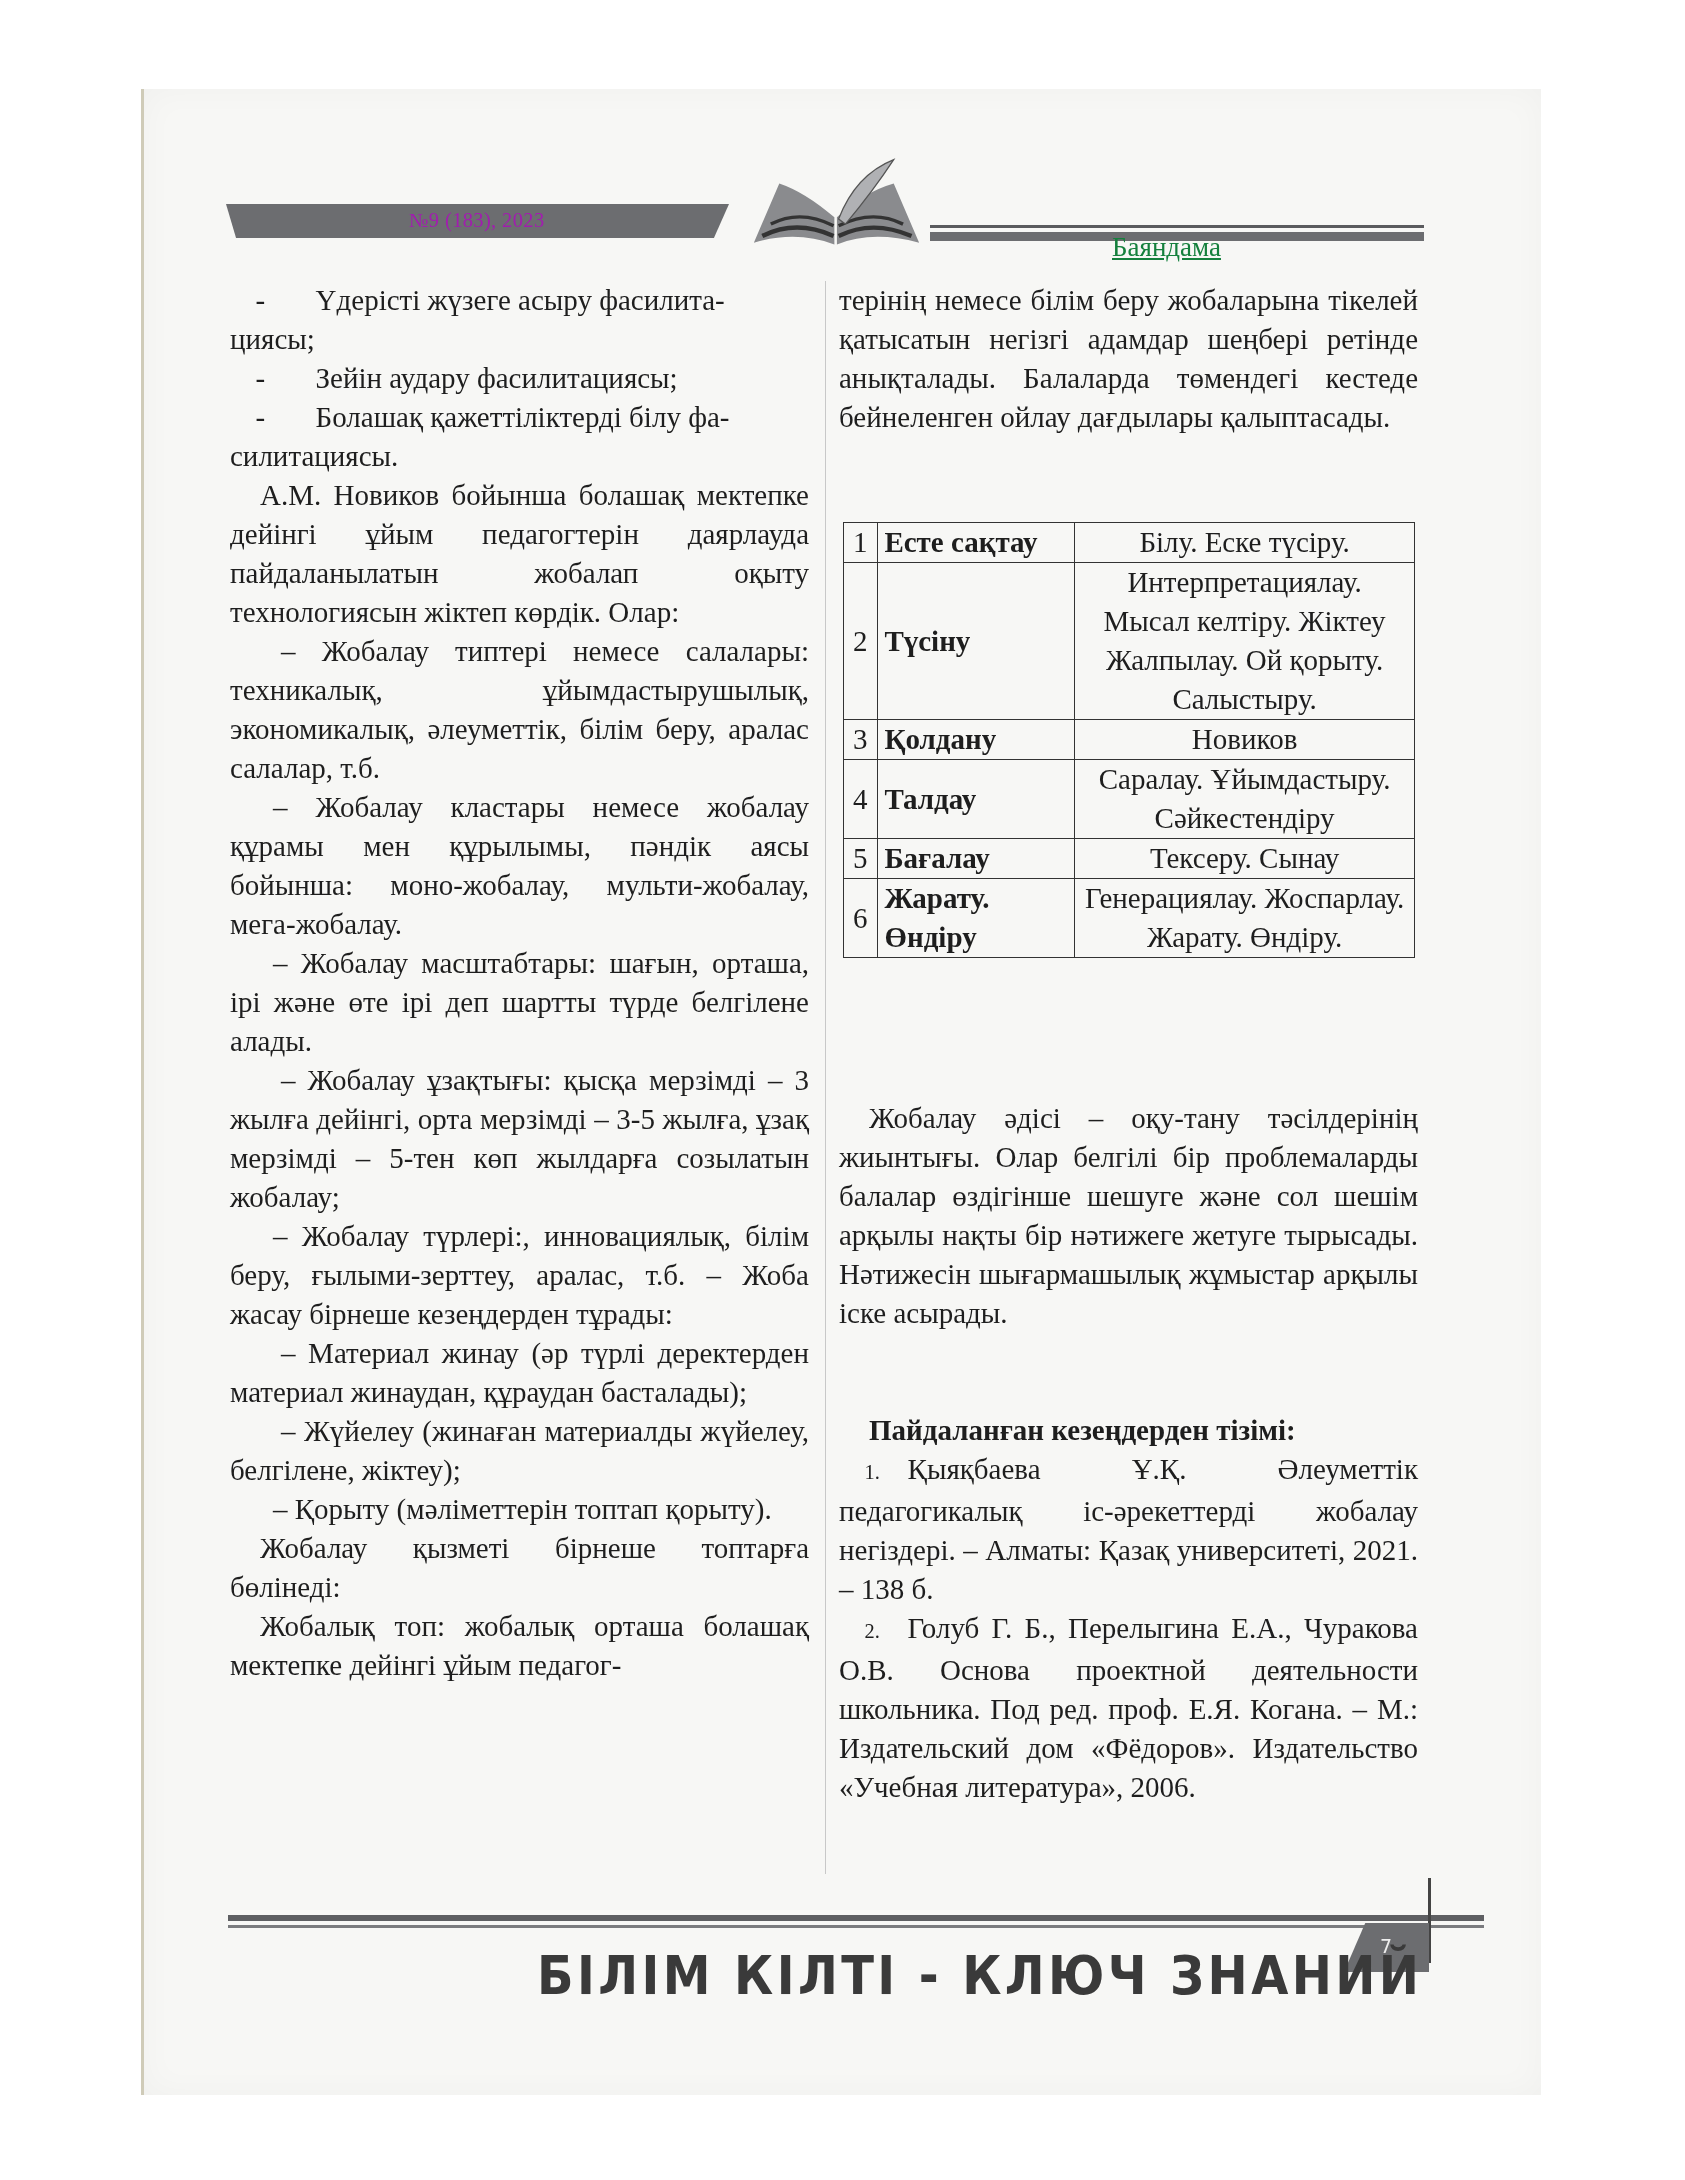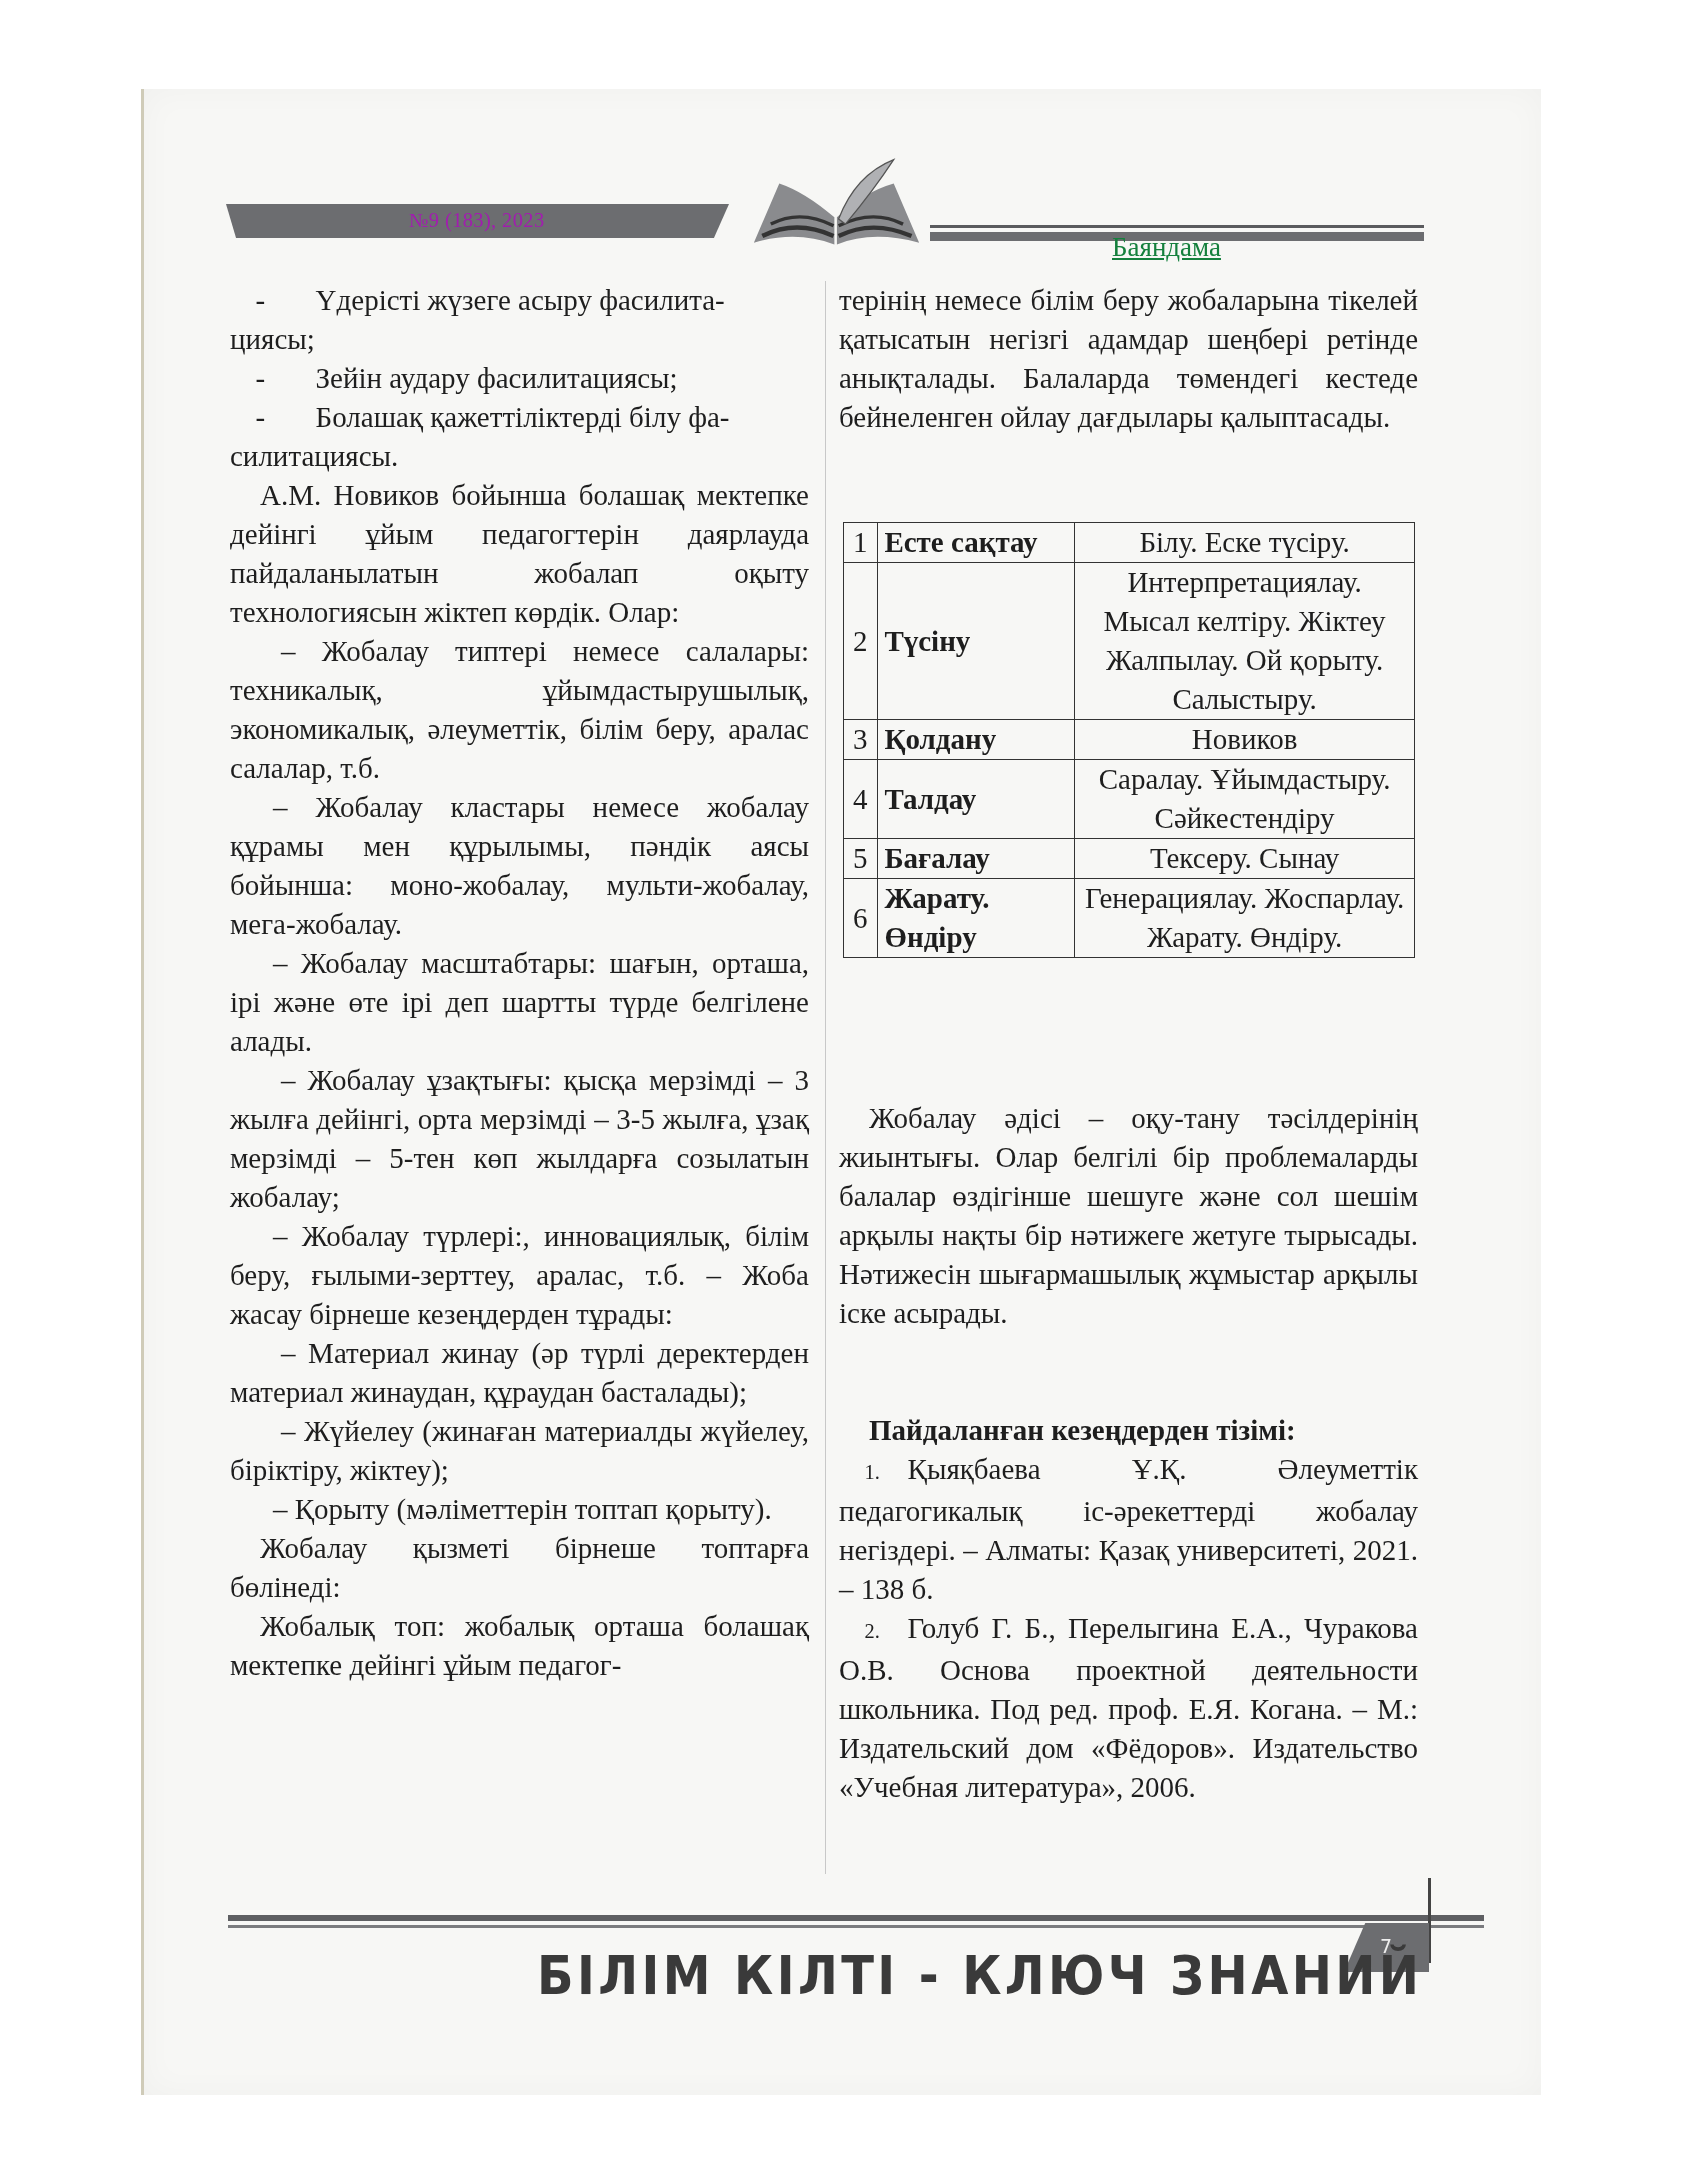--- a/index.html
+++ b/index.html
@@ -131,21 +131,21 @@
     <span>Болашақ қажеттіліктерді білу фа-</span>
   </div>
   <p class="p cont">силитациясы.</p>
   <p class="p ind1">А.М. Новиков бойынша болашақ мектепке дейінгі ұйым педагогтерін даярлауда пайдаланылатын жобалап оқыту технологиясын жіктеп көрдік. Олар:</p>
   <p class="p ind3">– Жобалау типтері немесе салалары: техникалық, ұйымдастырушылық, экономикалық, әлеуметтік, білім беру, аралас салалар, т.б.</p>
   <p class="p ind2">– Жобалау кластары немесе жобалау құрамы мен құрылымы, пәндік аясы бойынша: моно-жобалау, мульти-жобалау, мега-жобалау.</p>
   <p class="p ind2">– Жобалау масштабтары: шағын, орташа, ірі және өте ірі деп шартты түрде белгілене алады.</p>
   <p class="p ind3">– Жобалау ұзақтығы: қысқа мерзімді – 3 жылға дейінгі, орта мерзімді – 3-5 жылға, ұзақ мерзімді – 5-тен көп жылдарға созылатын жобалау;</p>
   <p class="p ind2">– Жобалау түрлері:, инновациялық, білім беру, ғылыми-зерттеу, аралас, т.б. – Жоба жасау бірнеше кезеңдерден тұрады:</p>
   <p class="p ind3">– Материал жинау (әр түрлі деректерден материал жинаудан, құраудан басталады);</p>
-  <p class="p ind3">– Жүйелеу (жинаған материалды жүйелеу, біріктіру, жіктеу);</p>
+  <p class="p ind3">– Жүйелеу (жинаған материалды жүйелеу, белгілене, жіктеу);</p>
   <p class="p ind2">– Қорыту (мәліметтерін топтап қорыту).</p>
   <p class="p ind1">Жобалау қызметі бірнеше топтарға бөлінеді:</p>
   <p class="p ind1">Жобалық топ: жобалық орташа болашақ мектепке дейінгі ұйым педагог-</p>
 </div>
 
 <div class="col col-right">
   <p class="p">терінің немесе білім беру жобаларына тікелей қатысатын негізгі адамдар шеңбері ретінде анықталады. Балаларда төмендегі кестеде бейнеленген ойлау дағдылары қалыптасады.</p>
 </div>
 
 <table class="tbl">

